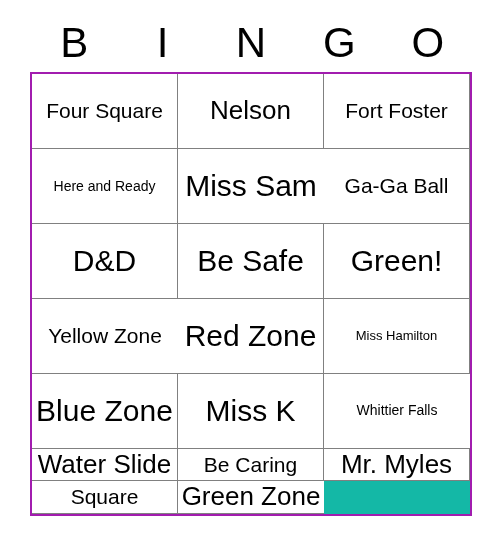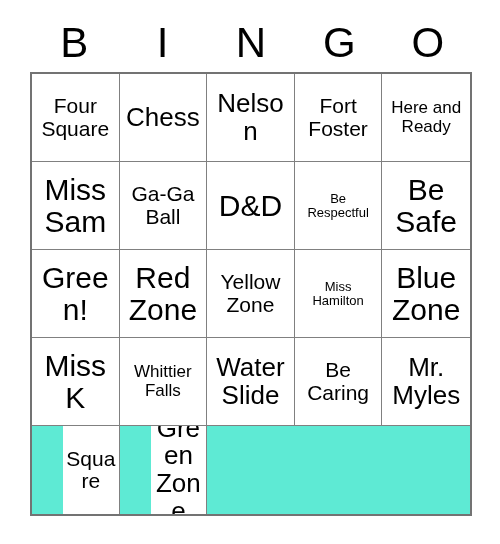--- a/index.html
+++ b/index.html
@@ -44,25 +44,25 @@
   }
 
   
   #grid {
     position: absolute;
     left: 30px;
     top: 72px;
     width: 442px;
     height: 444px;
     box-sizing: border-box;
-    border: 2px solid #737373;
+    border: 2px solid #a21caf;
     display: grid;
-    grid-template-columns: repeat(5, 1fr);
+    grid-template-columns: repeat(3, 1fr);
     grid-template-rows: repeat(5, 1fr);
-    background: #5eead4;
+    background: #14b8a6;
   }
 
   .bingo-cell {
     box-sizing: border-box;
     border-right: 1px solid #808080;
     border-bottom: 1px solid #808080;
     display: flex;
     align-items: center;
     justify-content: center;
     text-align: center;
@@ -79,77 +79,71 @@
     line-height: 1.06;
     color: #000000;
     word-wrap: break-word;
     font-family: "Liberation Sans", sans-serif;
   }
 
   
   .size-xl  { font-size: 30px; }
   .size-lg  { font-size: 26px; }
   .size-md  { font-size: 21px; }
-  .size-sm  { font-size: 17px; }
+  .size-sm  { font-size: 14px; }
   .size-xs  { font-size: 13px; }
 </style>
 </head>
 <body>
 
 <div id="bingo-card">
 
   <div id="header-row">
     <div class="header-letter">B</div>
     <div class="header-letter">I</div>
     <div class="header-letter">N</div>
     <div class="header-letter">G</div>
     <div class="header-letter">O</div>
   </div>
 
   <div id="grid">
     <div class="bingo-cell">
         <span class="cell-text size-md">Four Square</span>
       </div>
     <div class="bingo-cell">
-        <span class="cell-text size-lg">Chess</span>
-      </div>
-    <div class="bingo-cell">
         <span class="cell-text size-lg">Nelson</span>
       </div>
     <div class="bingo-cell">
         <span class="cell-text size-md">Fort Foster</span>
       </div>
 
     <div class="bingo-cell">
         <span class="cell-text size-sm">Here and Ready</span>
       </div>
     <div class="bingo-cell">
         <span class="cell-text size-xl">Miss Sam</span>
       </div>
     <div class="bingo-cell">
         <span class="cell-text size-md">Ga-Ga Ball</span>
       </div>
     <div class="bingo-cell">
         <span class="cell-text size-xl">D&amp;D</span>
       </div>
-    <div class="bingo-cell">
-        <span class="cell-text size-xs">Be Respectful</span>
-      </div>
 
     <div class="bingo-cell">
         <span class="cell-text size-xl">Be Safe</span>
       </div>
     <div class="bingo-cell">
         <span class="cell-text size-xl">Green!</span>
       </div>
     <div class="bingo-cell">
-        <span class="cell-text size-xl">Red Zone</span>
+        <span class="cell-text size-md">Yellow Zone</span>
       </div>
     <div class="bingo-cell">
-        <span class="cell-text size-md">Yellow Zone</span>
+        <span class="cell-text size-xl">Red Zone</span>
       </div>
 
     <div class="bingo-cell">
         <span class="cell-text size-xs">Miss Hamilton</span>
       </div>
     <div class="bingo-cell">
         <span class="cell-text size-xl">Blue Zone</span>
       </div>
     <div class="bingo-cell">
         <span class="cell-text size-xl">Miss K</span>

